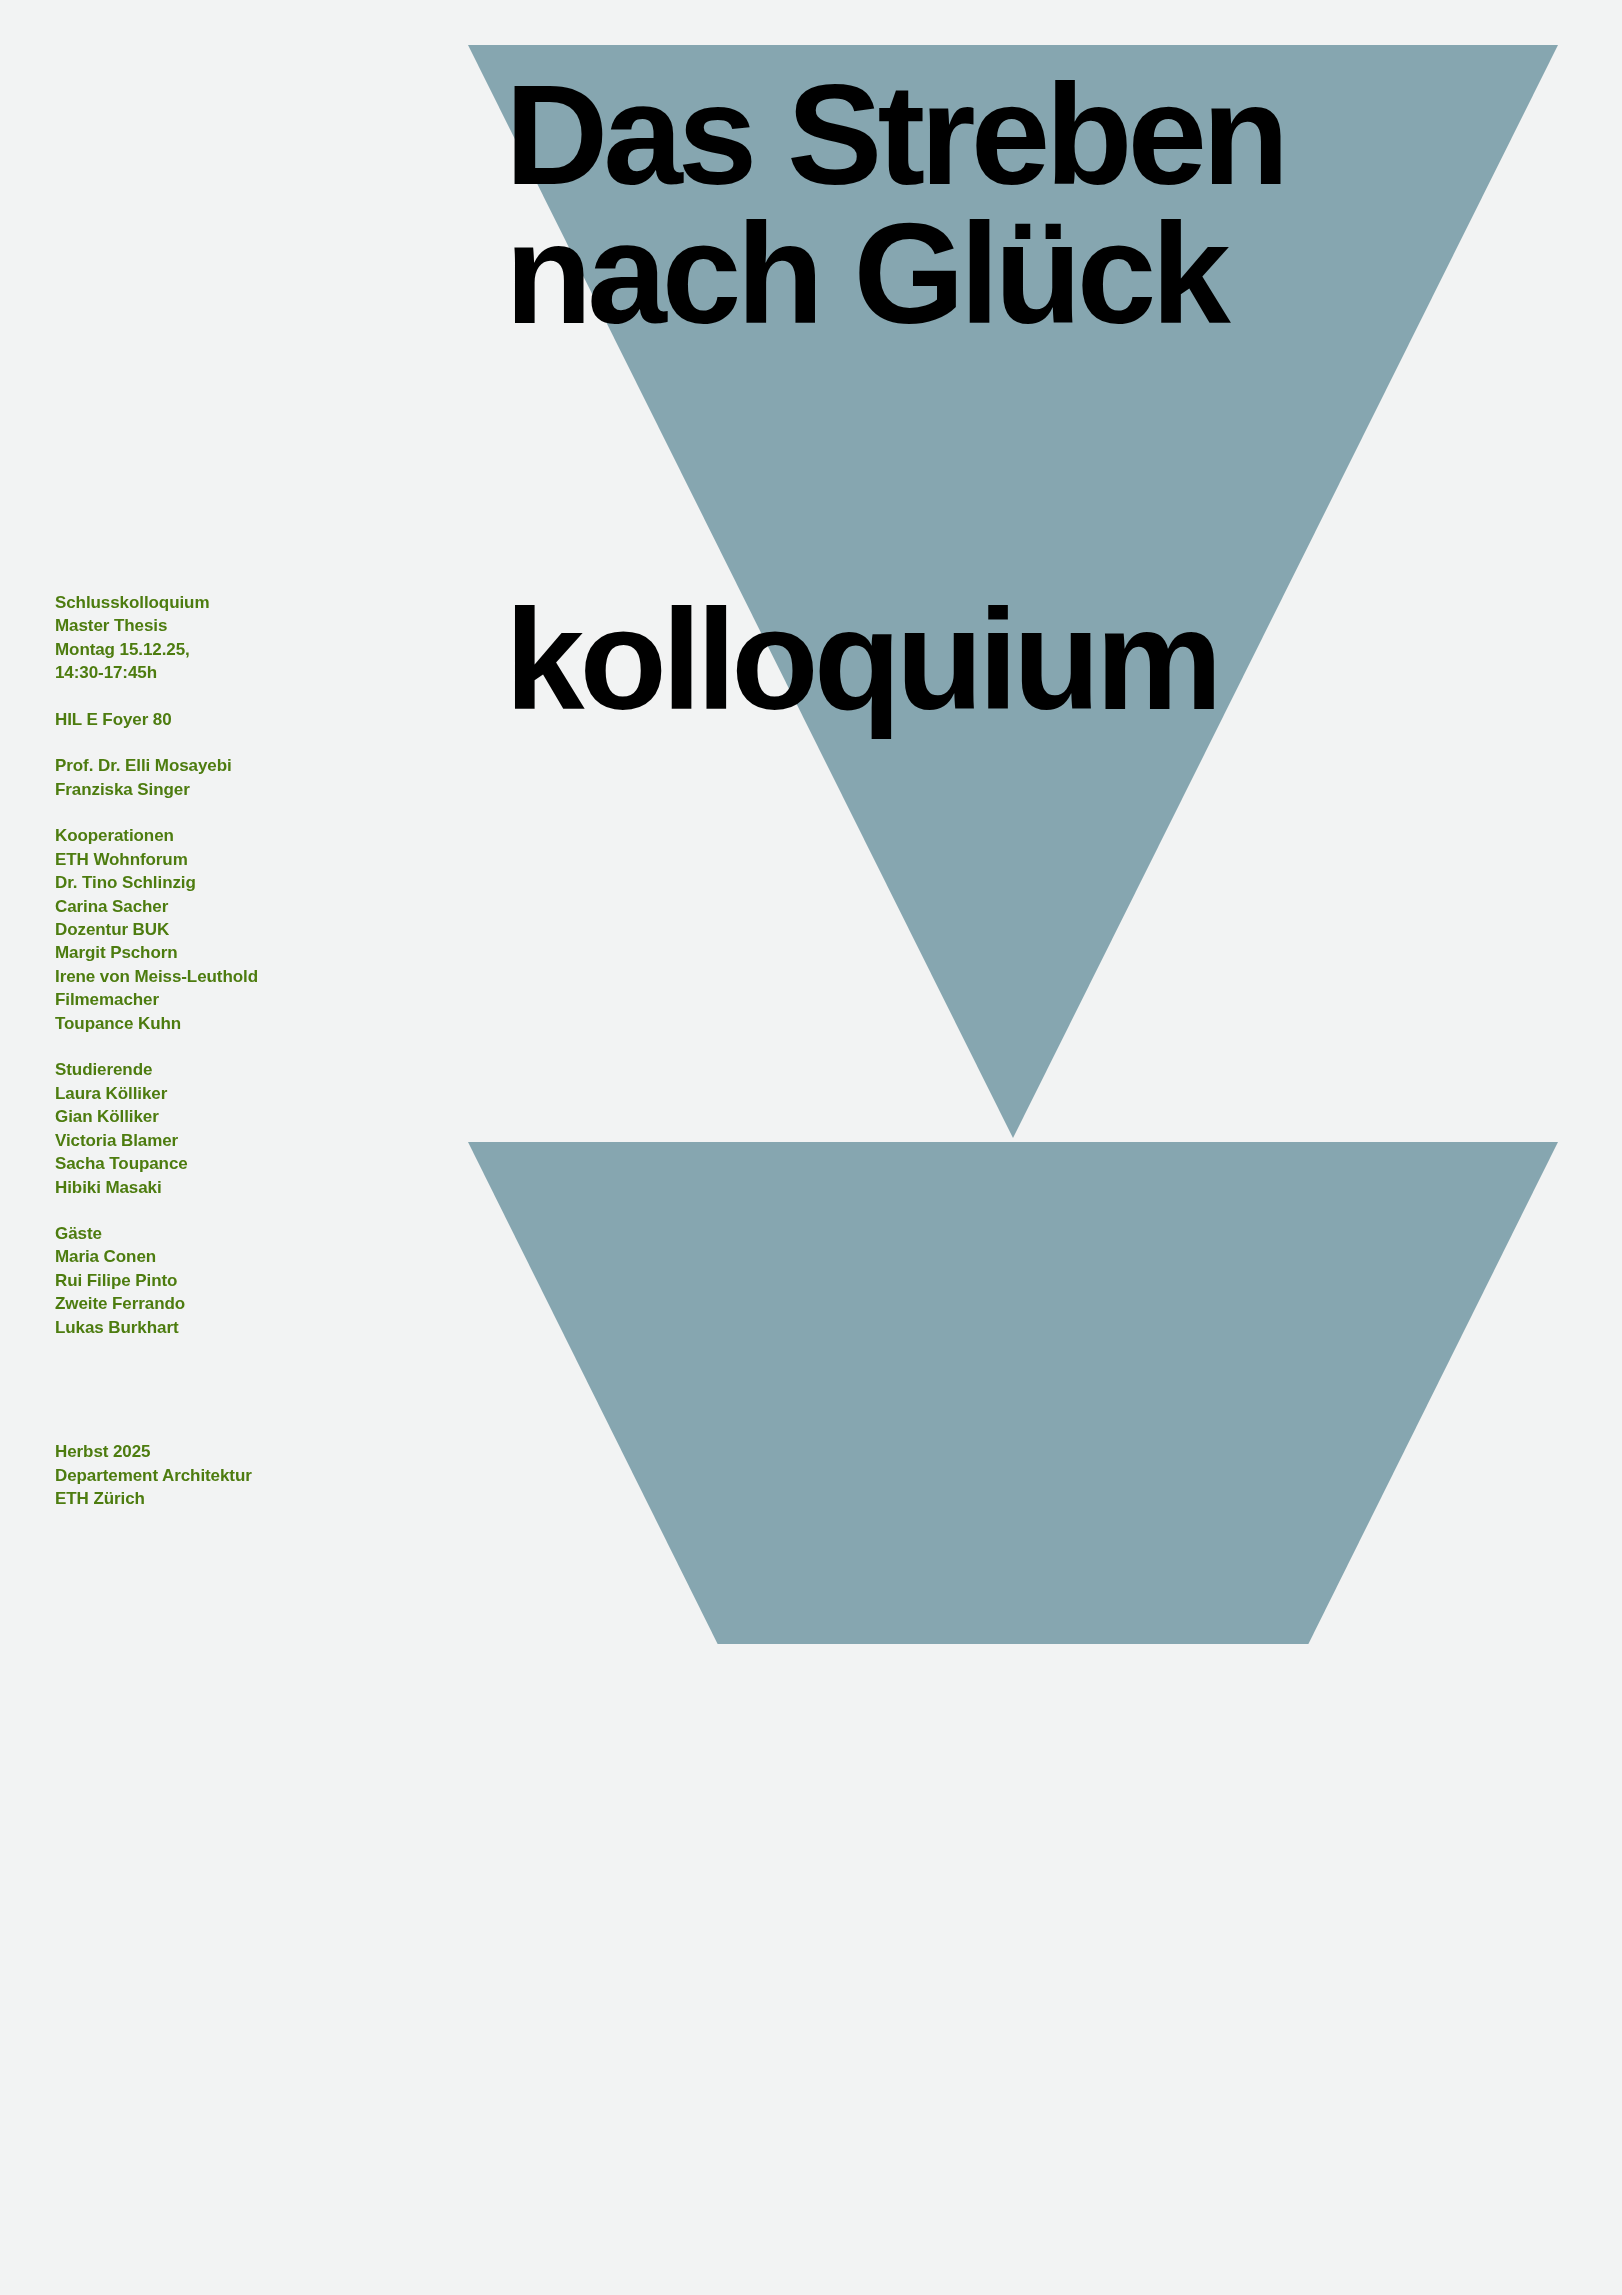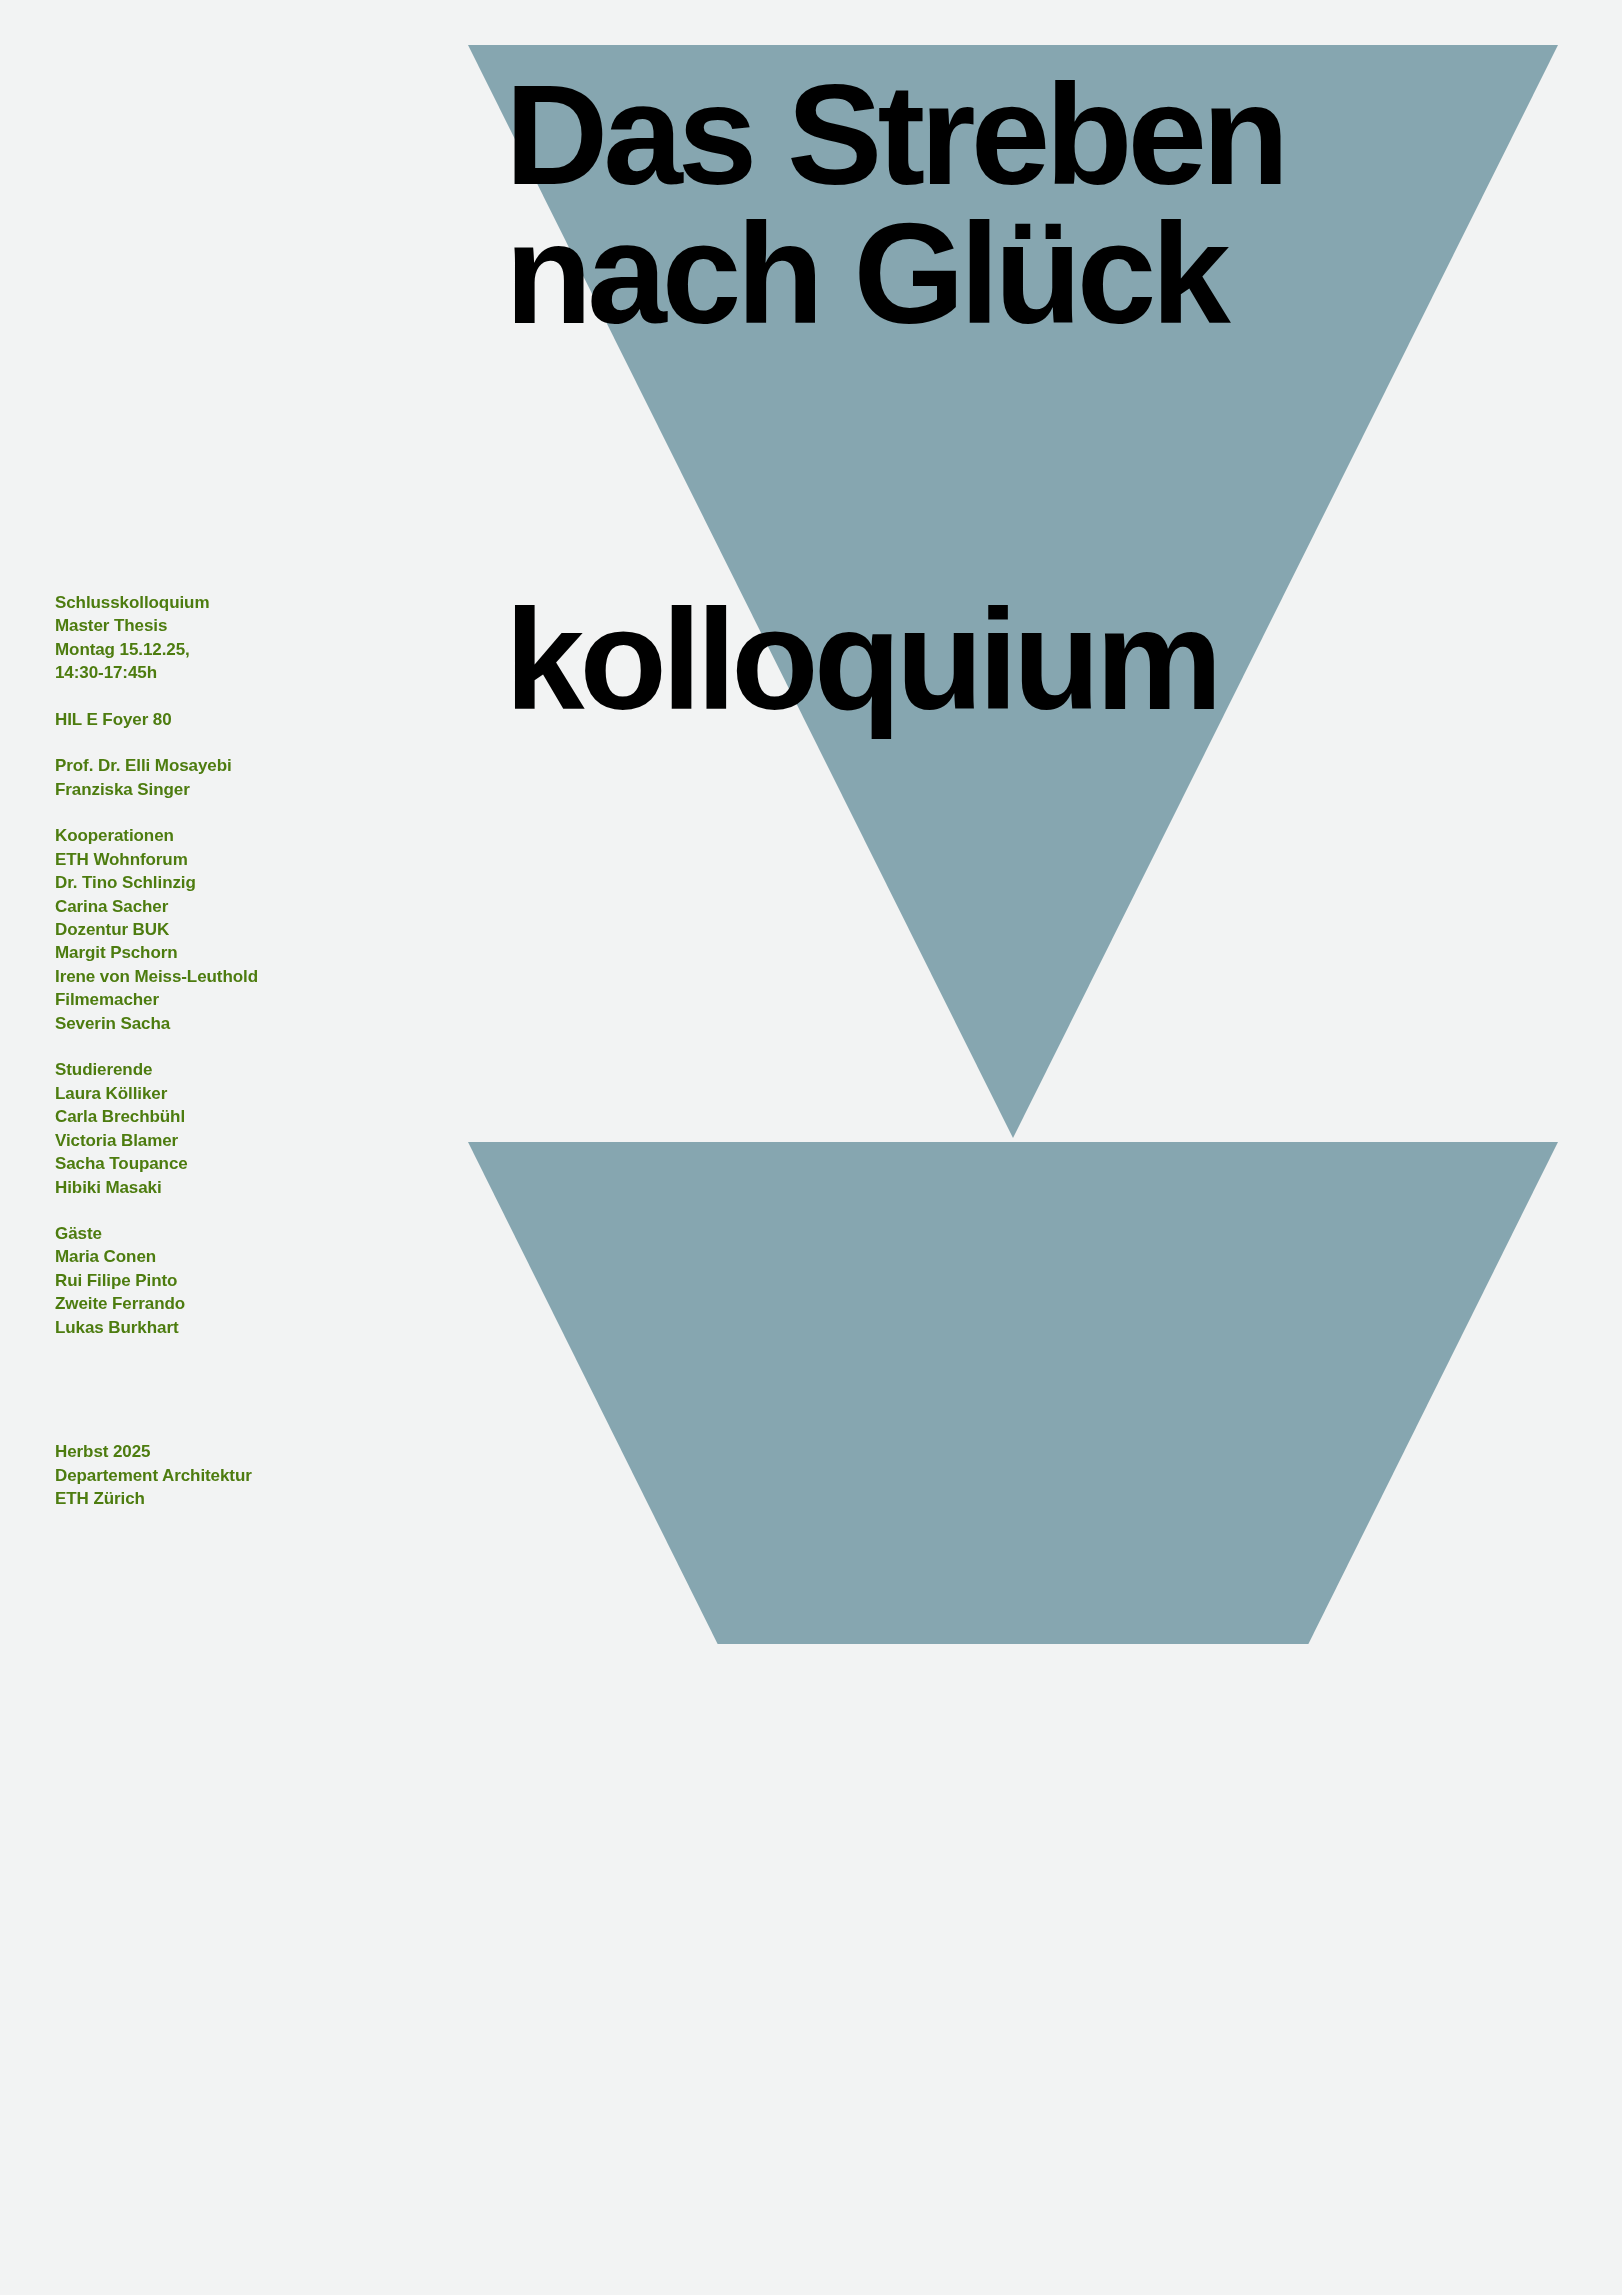--- a/index.html
+++ b/index.html
@@ -140,27 +140,27 @@
 
     <div class="block">
       <span class="row">Kooperationen</span>
       <span class="row">ETH Wohnforum</span>
       <span class="row">Dr. Tino Schlinzig</span>
       <span class="row">Carina Sacher</span>
       <span class="row">Dozentur BUK</span>
       <span class="row">Margit Pschorn</span>
       <span class="row">Irene von Meiss-Leuthold</span>
       <span class="row">Filmemacher</span>
-      <span class="row">Severin Sacha</span>
+      <span class="row">Toupance Kuhn</span>
     </div>
 
     <div class="block">
       <span class="row">Studierende</span>
       <span class="row">Laura Kölliker</span>
-      <span class="row">Carla Brechbühl</span>
+      <span class="row">Gian Kölliker</span>
       <span class="row">Victoria Blamer</span>
       <span class="row">Sacha Toupance</span>
       <span class="row">Hibiki Masaki</span>
     </div>
 
     <div class="block spacer-lg">
       <span class="row">Gäste</span>
       <span class="row">Maria Conen</span>
       <span class="row">Rui Filipe Pinto</span>
       <span class="row">Zweite Ferrando</span>

